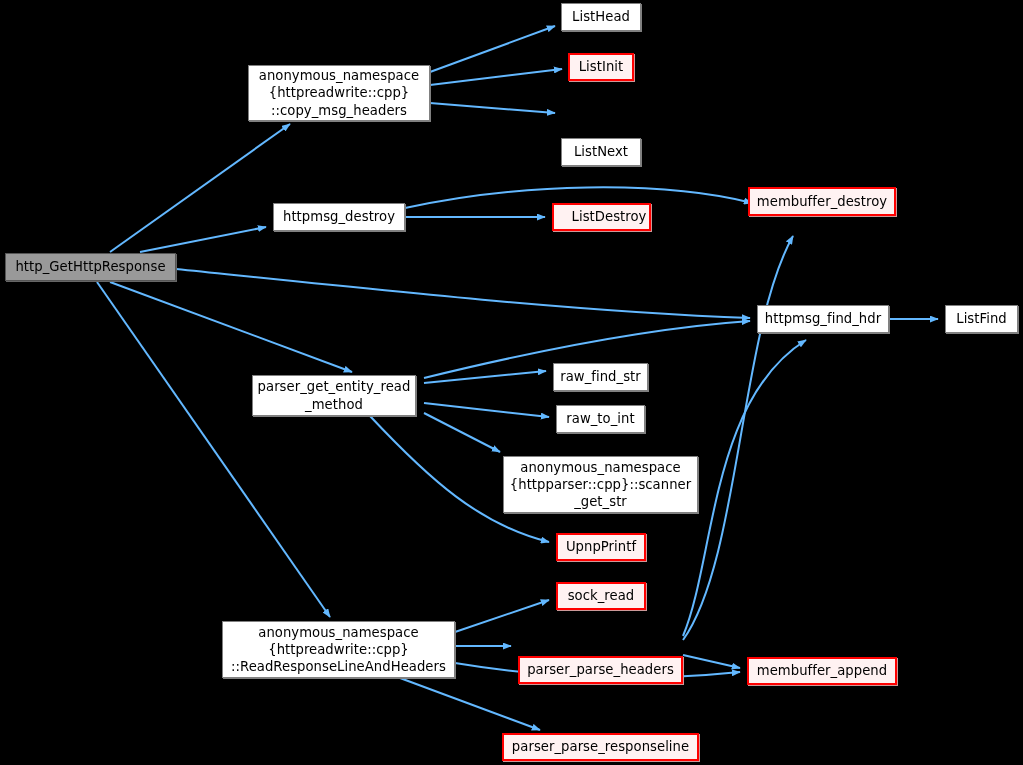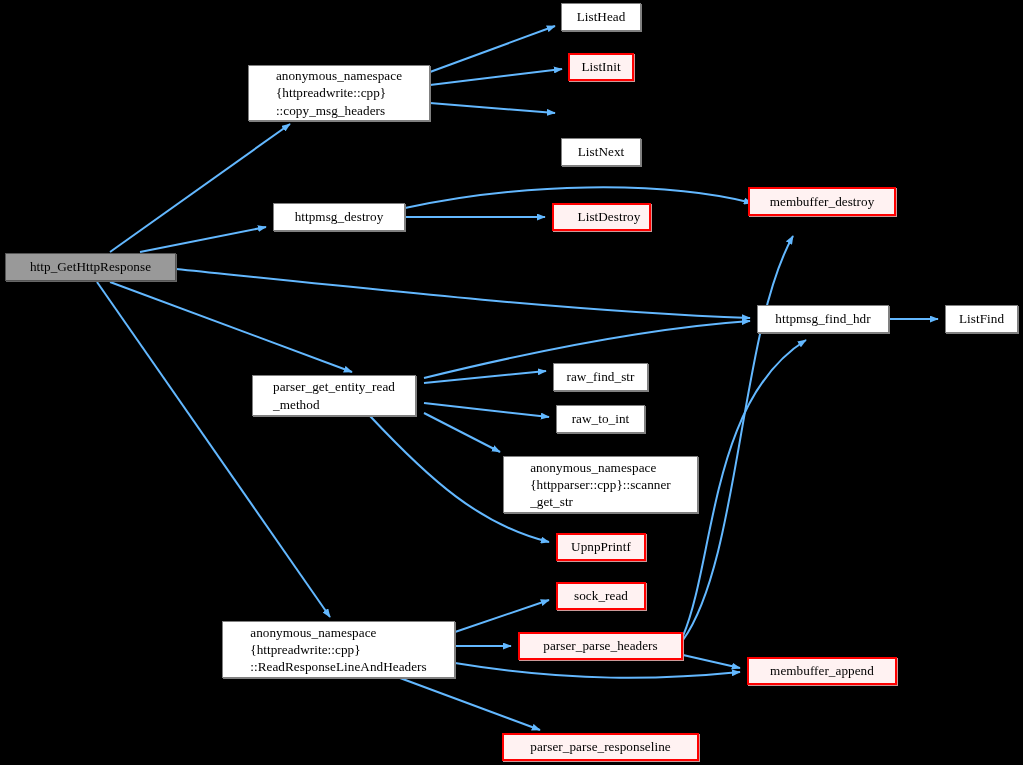--- a/index.html
+++ b/index.html
@@ -11,26 +11,26 @@
     font-family:"DejaVu Sans", sans-serif;
     overflow:hidden;
   }
   svg#edges{position:absolute;left:0;top:0;width:1023px;height:765px;}
   .node{
     position:absolute;
     box-sizing:border-box;
     display:flex;
     align-items:center;
     justify-content:center;
+    text-align:center;
     color:#000;
     font-size:13.2px;
     line-height:1.30;
     white-space:pre-line;
     letter-spacing:0.05px;
-    font-family:Liberation Serif, serif;
   }
   
   .n-plain{
     background:#ffffff;
     border:1px solid #808080;
     box-shadow:1px 1px 0 0 #808080;
   }
   
   .n-red{
     background:#fff2f2;
@@ -123,18 +123,18 @@
       <div class="node n-plain" style="left: 553px; top: 355px; width: 95px; height: 28px; margin-top: 8px;"><span>raw_find_str</span></div>
       <div class="node n-plain" style="left: 556px; top: 405px; width: 89px; height: 28px;"><span>raw_to_int</span></div>
       <div class="node n-plain" style="left: 503px; top: 456px; width: 195px; height: 57px;"><span>anonymous_namespace
 {httpparser::cpp}::scanner
 _get_str</span></div>
       <div class="node n-red" style="left: 556px; top: 533px; width: 90px; height: 28px;"><span>UpnpPrintf</span></div>
       <div class="node n-red" style="left: 556px; top: 582px; width: 90px; height: 28px;"><span>sock_read</span></div>
       <div class="node n-plain" style="left: 222px; top: 621px; width: 233px; height: 57px;"><span>anonymous_namespace
 {httpreadwrite::cpp}
 ::ReadResponseLineAndHeaders</span></div>
-      <div class="node n-red" style="left: 518px; top: 632px; width: 165px; height: 28px;"><span>parser_parse_headers</span></div>
+      <div class="node n-red" style="left: 518px; top: 656px; width: 165px; height: 28px;"><span>parser_parse_headers</span></div>
       <div class="node n-red" style="left: 747px; top: 657px; width: 150px; height: 28px;"><span>membuffer_append</span></div>
       <div class="node n-red" style="left: 502px; top: 733px; width: 197px; height: 28px;"><span>parser_parse_responseline</span></div>
     </div>
 
 </div>
 
 </body></html>

